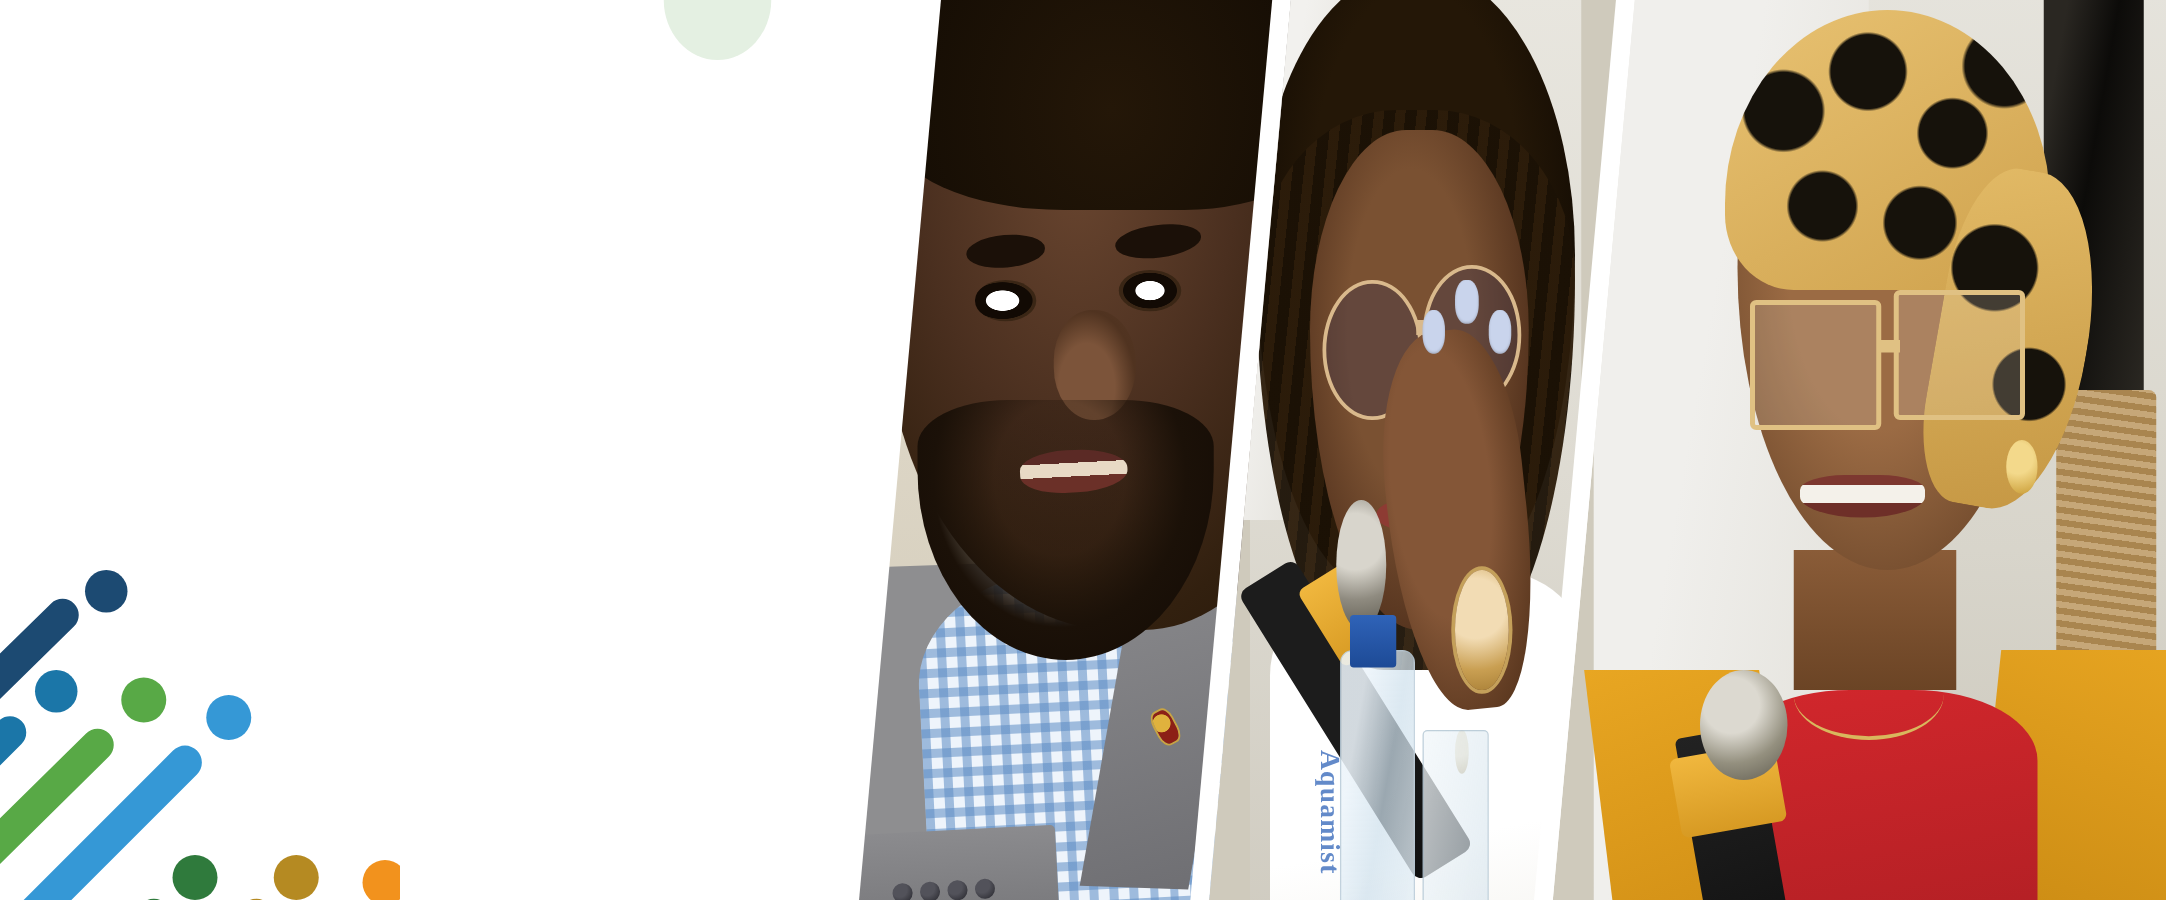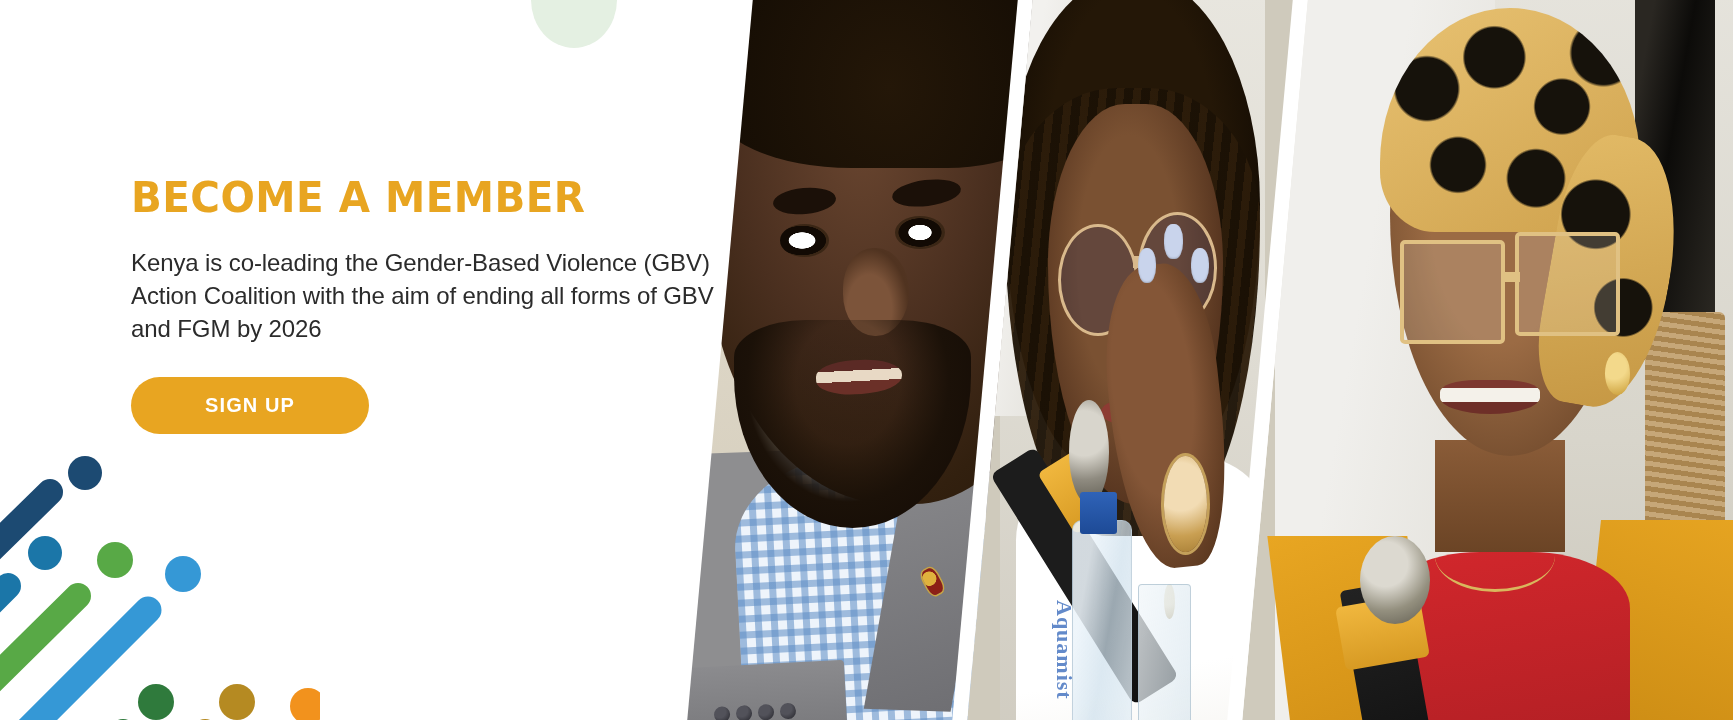--- a/index.html
+++ b/index.html
@@ -288,25 +288,20 @@
 
 <div class="banner">
 
   <div class="blob blob-green"></div>
   <div class="blob blob-pink-b"></div>
   <div class="blob blob-pink-a"></div>
   <div class="blob blob-pink-c"></div>
   <div class="blob blob-blue-a"></div>
   <div class="blob blob-blue-b"></div>
 
-  <div class="copy">
-    <div class="headline">BECOME A MEMBER</div>
-    <p class="subcopy">Kenya is co-leading the Gender-Based Violence (GBV) Action Coalition with the aim of ending all forms of GBV and FGM by 2026</p>
-    <button class="signup-btn">SIGN UP</button>
-  </div>
 
   <svg class="dots-graphic" viewBox="0 0 360 300">
     <g stroke-linecap="round" fill="none">
 
       <line x1="-10" y1="140" x2="90" y2="42" stroke="#1c4a72" stroke-width="26"></line>
       <circle cx="125" cy="23" r="17" fill="#1c4a72" stroke="none"></circle>
 
       <line x1="-28" y1="212" x2="48" y2="136" stroke="#1b76a8" stroke-width="26"></line>
       <circle cx="85" cy="103" r="17" fill="#1b76a8" stroke="none"></circle>
 

